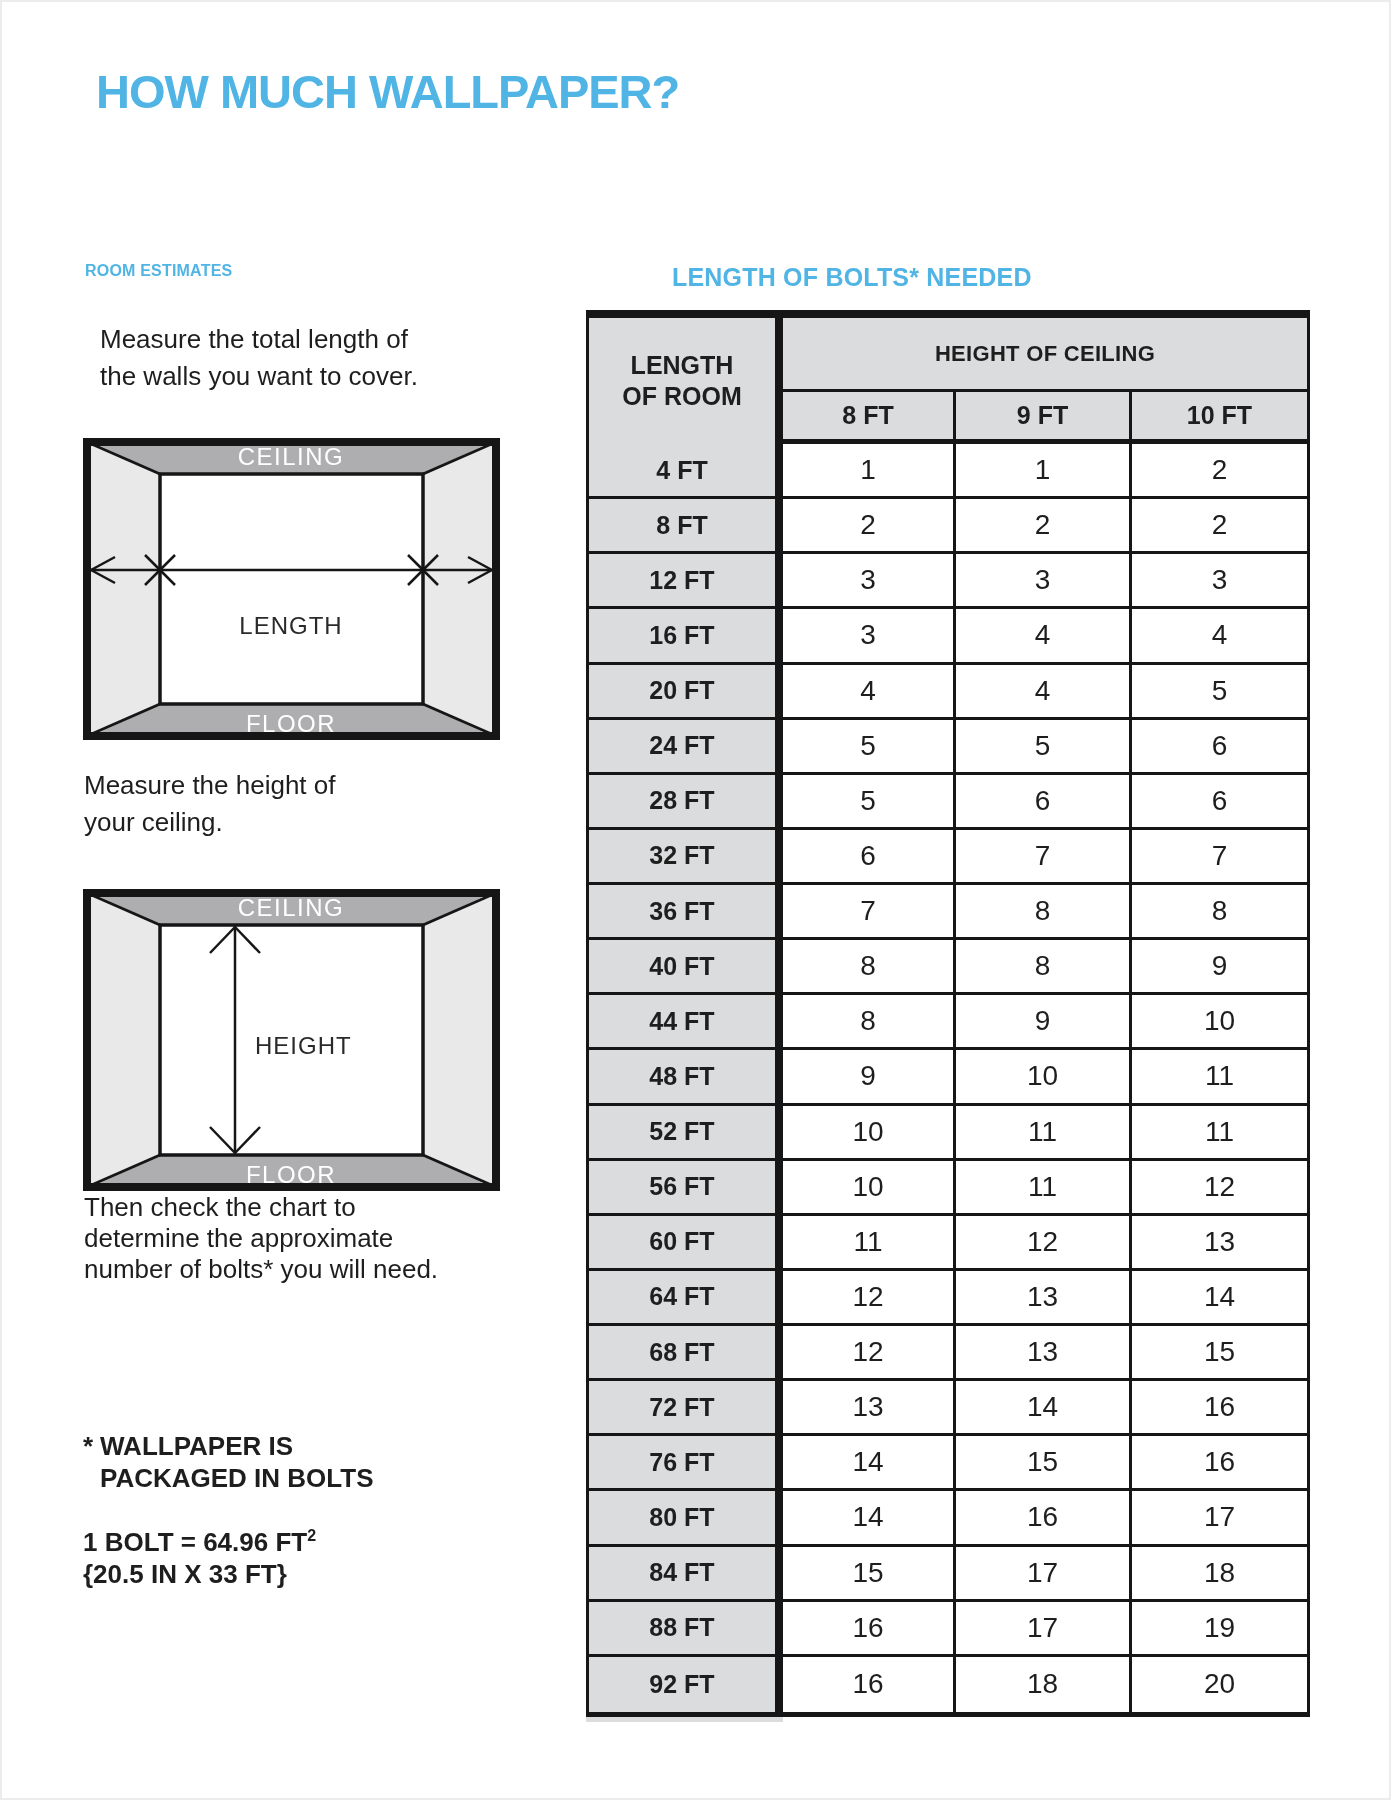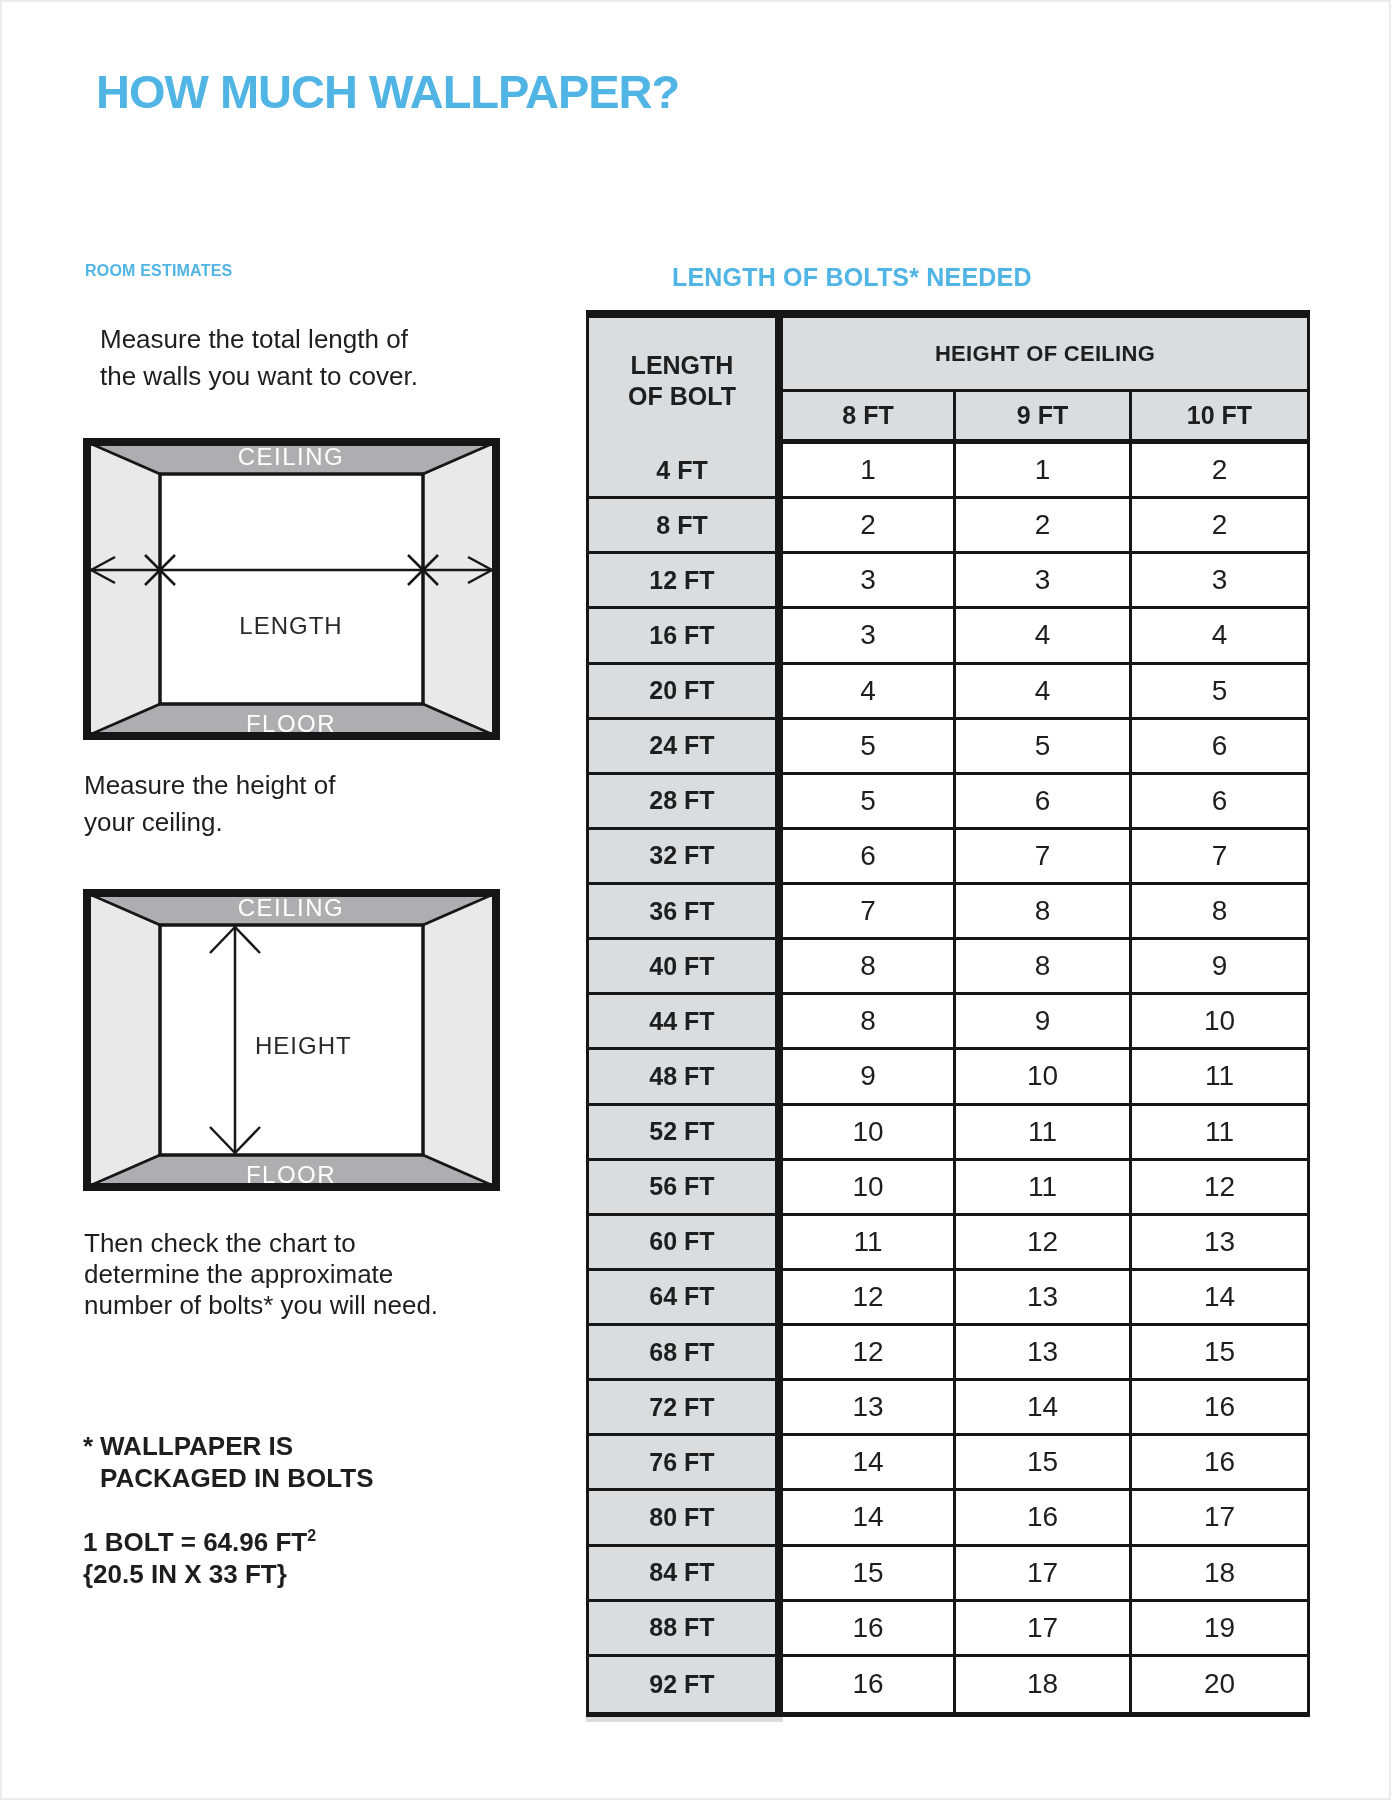--- a/index.html
+++ b/index.html
@@ -134,40 +134,40 @@
       <line x1="152" y1="264" x2="127" y2="238"></line>
       <line x1="152" y1="264" x2="177" y2="238"></line>
     </g>
     <rect x="4" y="4" width="409" height="294" fill="none" stroke="#161616" stroke-width="8"></rect>
     <text x="208" y="27" text-anchor="middle" class="slab-label">CEILING</text>
     <text x="208" y="294" text-anchor="middle" class="slab-label">FLOOR</text>
     <text x="172" y="165" text-anchor="start" class="dim-label">HEIGHT</text>
   </svg>
 </div>
 
-<div class="abs para para3" style="left:84px;top:1228px;">Then check the chart to
+<div class="abs para para3" style="left:84px;top:1192px;">Then check the chart to
 determine the approximate
 number of bolts* you will need.</div>
 
 <div class="abs foot" style="left:83px;top:1430px;">
   <div><span class="star">*</span><span>WALLPAPER IS</span></div>
   <div class="indent">PACKAGED IN BOLTS</div>
 </div>
 
 <div class="abs foot" style="left:83px;top:1526px;">
   <div><span>1 BOLT = 64.96 FT</span><sup class="sq">2</sup></div>
   <div>{20.5 IN X 33 FT}</div>
 </div>
 
 <div class="abs blue-heading" style="left:672px;top:263px;font-size:25px;">LENGTH OF BOLTS* NEEDED</div>
 
 <div class="abs tbl">
   <div class="h-label">
     <span>LENGTH</span>
-    <span>OF BOLT</span>
+    <span>OF ROOM</span>
   </div>
   <div class="h-group">HEIGHT OF CEILING</div>
   <div class="h-sub c2">8 FT</div>
   <div class="h-sub c3">9 FT</div>
   <div class="h-sub c4">10 FT</div>
   <div style="display:contents;"><div class="trow"><div class="t-label">4 FT</div><div class="t-val">1</div><div class="t-val">1</div><div class="t-val">2</div></div><div class="trow"><div class="t-label">8 FT</div><div class="t-val">2</div><div class="t-val">2</div><div class="t-val">2</div></div><div class="trow"><div class="t-label">12 FT</div><div class="t-val">3</div><div class="t-val">3</div><div class="t-val">3</div></div><div class="trow"><div class="t-label">16 FT</div><div class="t-val">3</div><div class="t-val">4</div><div class="t-val">4</div></div><div class="trow"><div class="t-label">20 FT</div><div class="t-val">4</div><div class="t-val">4</div><div class="t-val">5</div></div><div class="trow"><div class="t-label">24 FT</div><div class="t-val">5</div><div class="t-val">5</div><div class="t-val">6</div></div><div class="trow"><div class="t-label">28 FT</div><div class="t-val">5</div><div class="t-val">6</div><div class="t-val">6</div></div><div class="trow"><div class="t-label">32 FT</div><div class="t-val">6</div><div class="t-val">7</div><div class="t-val">7</div></div><div class="trow"><div class="t-label">36 FT</div><div class="t-val">7</div><div class="t-val">8</div><div class="t-val">8</div></div><div class="trow"><div class="t-label">40 FT</div><div class="t-val">8</div><div class="t-val">8</div><div class="t-val">9</div></div><div class="trow"><div class="t-label">44 FT</div><div class="t-val">8</div><div class="t-val">9</div><div class="t-val">10</div></div><div class="trow"><div class="t-label">48 FT</div><div class="t-val">9</div><div class="t-val">10</div><div class="t-val">11</div></div><div class="trow"><div class="t-label">52 FT</div><div class="t-val">10</div><div class="t-val">11</div><div class="t-val">11</div></div><div class="trow"><div class="t-label">56 FT</div><div class="t-val">10</div><div class="t-val">11</div><div class="t-val">12</div></div><div class="trow"><div class="t-label">60 FT</div><div class="t-val">11</div><div class="t-val">12</div><div class="t-val">13</div></div><div class="trow"><div class="t-label">64 FT</div><div class="t-val">12</div><div class="t-val">13</div><div class="t-val">14</div></div><div class="trow"><div class="t-label">68 FT</div><div class="t-val">12</div><div class="t-val">13</div><div class="t-val">15</div></div><div class="trow"><div class="t-label">72 FT</div><div class="t-val">13</div><div class="t-val">14</div><div class="t-val">16</div></div><div class="trow"><div class="t-label">76 FT</div><div class="t-val">14</div><div class="t-val">15</div><div class="t-val">16</div></div><div class="trow"><div class="t-label">80 FT</div><div class="t-val">14</div><div class="t-val">16</div><div class="t-val">17</div></div><div class="trow"><div class="t-label">84 FT</div><div class="t-val">15</div><div class="t-val">17</div><div class="t-val">18</div></div><div class="trow"><div class="t-label">88 FT</div><div class="t-val">16</div><div class="t-val">17</div><div class="t-val">19</div></div><div class="trow"><div class="t-label">92 FT</div><div class="t-val">16</div><div class="t-val">18</div><div class="t-val">20</div></div></div>
 </div>
 <div class="abs tbl-tab"></div>
 
 </body></html>

